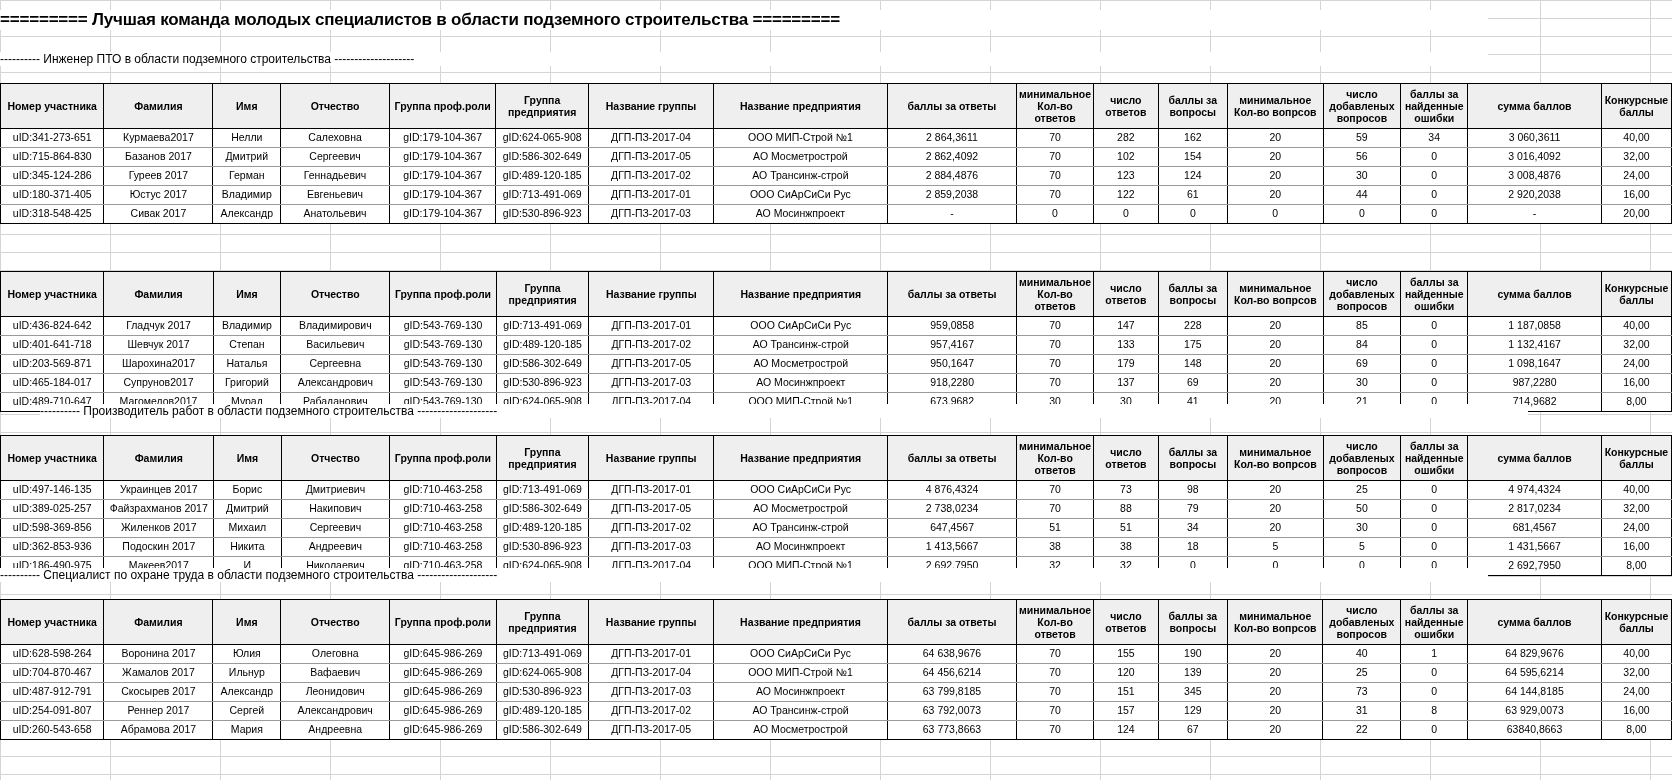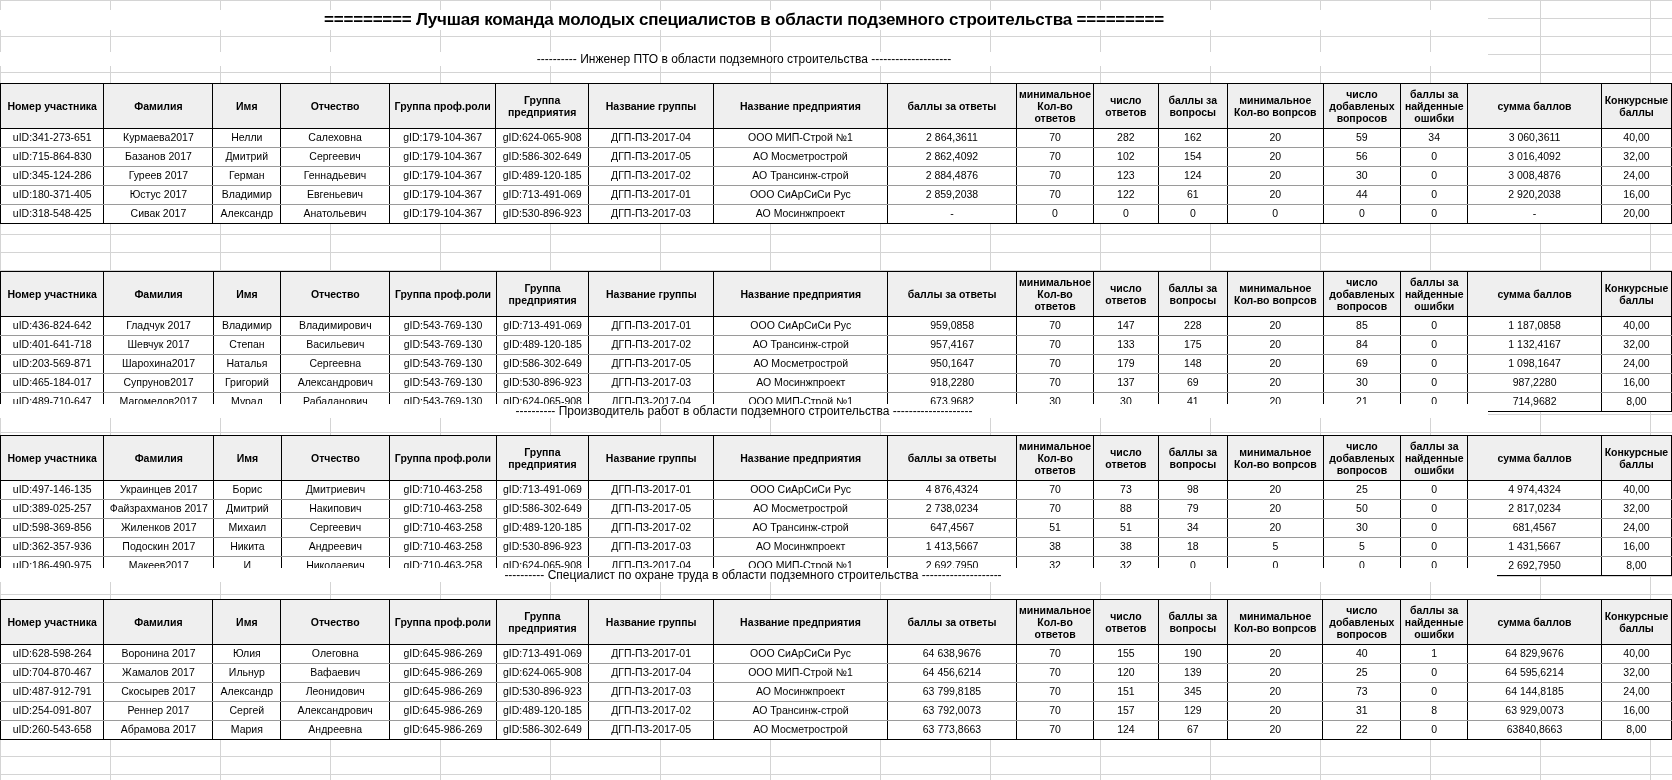--- a/index.html
+++ b/index.html
@@ -32,21 +32,20 @@
   .layer {
     position: absolute;
     inset: 0;
   }
 
   
   .title-row {
     position: absolute;
     left: 0;
     width: 1488px;
-    text-align: center;
     background: #ffffff;
     white-space: nowrap;
     overflow: hidden;
   }
   .main-title {
     font-size: 17px;
     font-weight: bold;
     letter-spacing: -0.2px;
   }
   .section-title {
@@ -398,21 +397,21 @@
               <td>41</td>
               <td>20</td>
               <td>21</td>
               <td>0</td>
               <td>714,9682</td>
               <td>8,00</td>
             </tr>
           </tbody>
         </table>
       </div>
-      <div class="title-row section-title" style="top: 404px;">---------- Производитель работ в области подземного строительства --------------------</div>
+      <div class="title-row section-title" style="top: 404px; margin-left: 40px;">---------- Производитель работ в области подземного строительства --------------------</div>
       <div class="tbl-wrap" style="top: 435px;">
         <table class="grid">
           <colgroup>
             <col class="c0">
             <col class="c1">
             <col class="c2">
             <col class="c3">
             <col class="c4">
             <col class="c5">
             <col class="c6">
@@ -500,21 +499,21 @@
               <td>51</td>
               <td>51</td>
               <td>34</td>
               <td>20</td>
               <td>30</td>
               <td>0</td>
               <td>681,4567</td>
               <td>24,00</td>
             </tr>
             <tr>
-              <td>uID:362-357-936</td>
+              <td>uID:362-853-936</td>
               <td>Подоскин 2017</td>
               <td>Никита</td>
               <td>Андреевич</td>
               <td>gID:710-463-258</td>
               <td>gID:530-896-923</td>
               <td>ДГП-ПЗ-2017-03</td>
               <td>АО Мосинжпроект</td>
               <td>1 413,5667</td>
               <td>38</td>
               <td>38</td>
@@ -540,21 +539,21 @@
               <td>0</td>
               <td>0</td>
               <td>0</td>
               <td>0</td>
               <td>2 692,7950</td>
               <td>8,00</td>
             </tr>
           </tbody>
         </table>
       </div>
-      <div class="title-row section-title" style="top: 568px; padding-left: 9px;">---------- Специалист по охране труда в области подземного строительства --------------------</div>
+      <div class="title-row section-title" style="top: 568px;">---------- Специалист по охране труда в области подземного строительства --------------------</div>
       <div class="tbl-wrap" style="top: 599px;">
         <table class="grid">
           <colgroup>
             <col class="c0">
             <col class="c1">
             <col class="c2">
             <col class="c3">
             <col class="c4">
             <col class="c5">
             <col class="c6">

